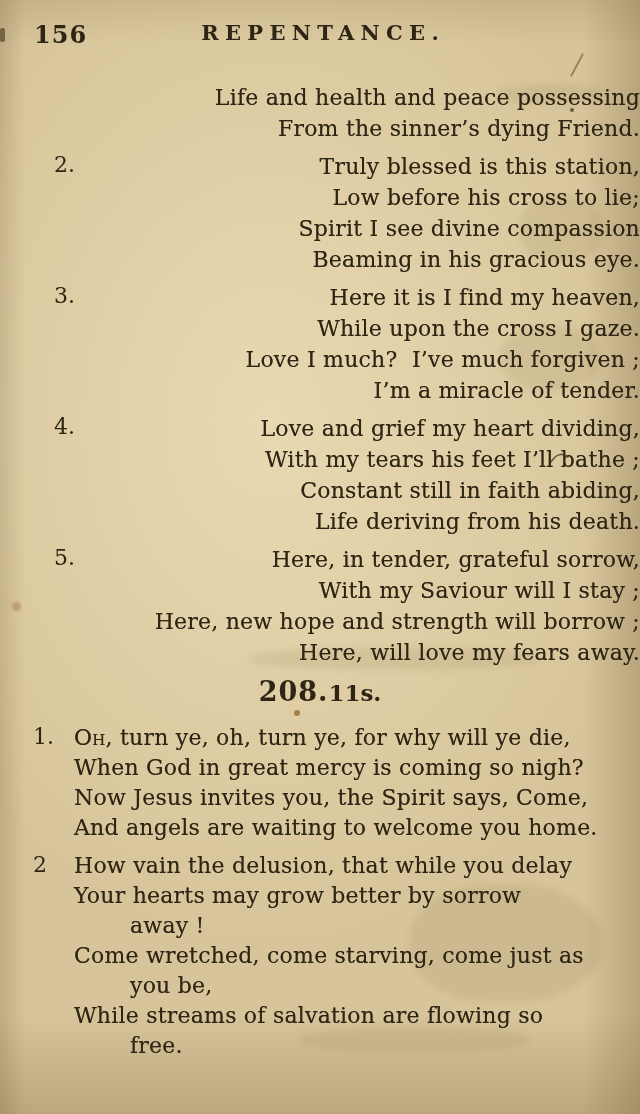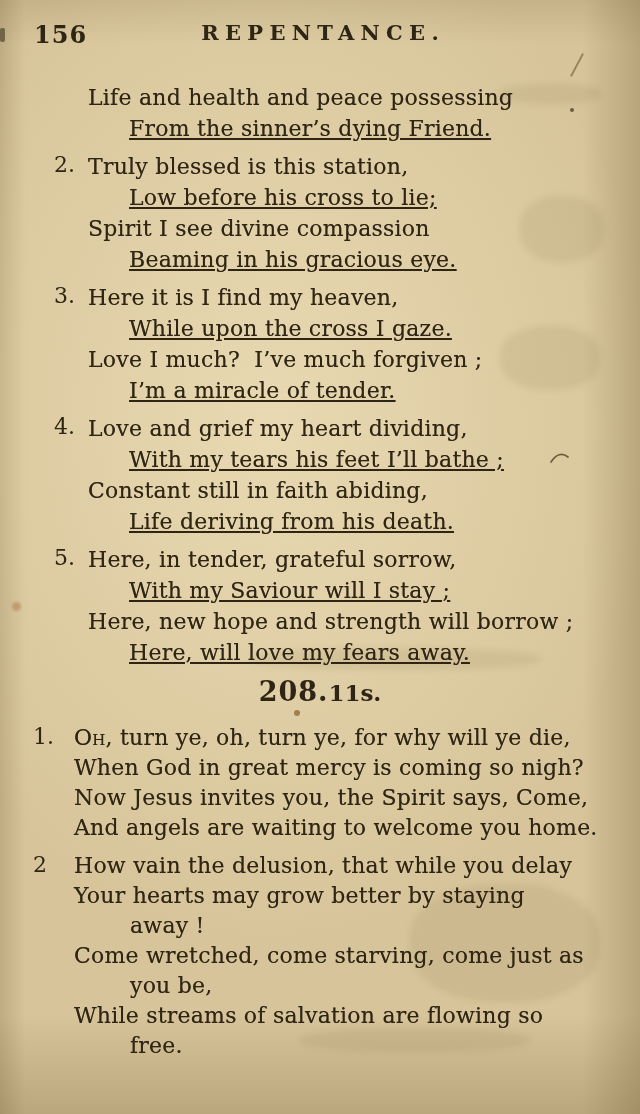--- a/index.html
+++ b/index.html
@@ -14,25 +14,25 @@
       #d7c49a;
   }
   .page{position:absolute;inset:0;z-index:2;border-radius:17px;}
   
   .page-header{position:relative;height:32px;margin-top:20px;}
   .page-number{position:absolute;left:34px;top:0;font-size:24px;font-weight:bold;letter-spacing:1px;}
   .section-title{text-align:center;font-size:21px;font-weight:bold;letter-spacing:0.30em;padding-left:0.30em;}
   
   .hymn-a{margin-top:30px;}
   .verse{position:relative;margin-bottom:7px;}
-  .hymn-a .verse{padding-left:88px;}
+  .hymn-a .verse{padding-left:88px;text-align:right;}
   .hymn-a .verse-number{position:absolute;left:54px;top:1px;font-size:22px;}
   .line{font-size:22px;line-height:31px;white-space:pre-wrap;letter-spacing:0.01em;
         text-shadow:0 0 0.5px rgba(46,37,20,0.55);}
-  .hymn-a .line.ind{margin-left:41px;text-decoration:underline;}
+  .hymn-a .line.ind{margin-left:41px;}
   
   .hymn-heading{display:flex;justify-content:center;align-items:baseline;margin:8px 0 16px;}
   .hymn-number{font-size:27px;font-weight:bold;letter-spacing:1px;}
   .hymn-meter{font-size:23px;font-weight:bold;}
   
   .hymn-b .verse{padding-left:74px;margin-bottom:8px;}
   .hymn-b .verse-number{position:absolute;left:33px;top:1px;font-size:22px;}
   .hymn-b .line{line-height:30px;}
   .hymn-b .line.wrap{margin-left:56px;}
   .smallcaps{font-variant:small-caps;}
@@ -123,21 +123,21 @@
       <span class="verse-number">1.</span>
       <div class="line"><span class="smallcaps">Oh</span><span>, turn ye, oh, turn ye, for why will ye die,</span></div>
       <div class="line">When God in great mercy is coming so nigh?</div>
       <div class="line">Now Jesus invites you, the Spirit says, Come,</div>
       <div class="line">And angels are waiting to welcome you home.</div>
     </div>
 
     <div class="verse">
       <span class="verse-number">2</span>
       <div class="line">How vain the delusion, that while you delay</div>
-      <div class="line">Your hearts may grow better by staying</div>
+      <div class="line">Your hearts may grow better by sorrow</div>
       <div class="line wrap">away !</div>
       <div class="line">Come wretched, come starving, come just as</div>
       <div class="line wrap">you be,</div>
       <div class="line">While streams of salvation are flowing so</div>
       <div class="line wrap">free.</div>
     </div>
 
   </div>
 
 </div>

